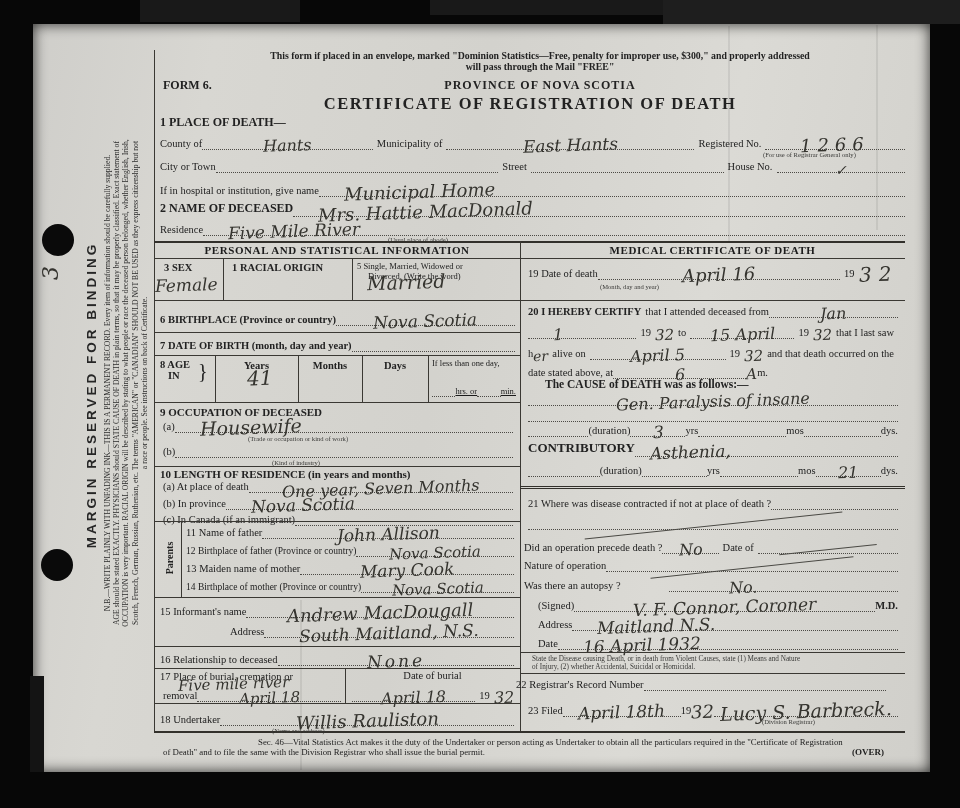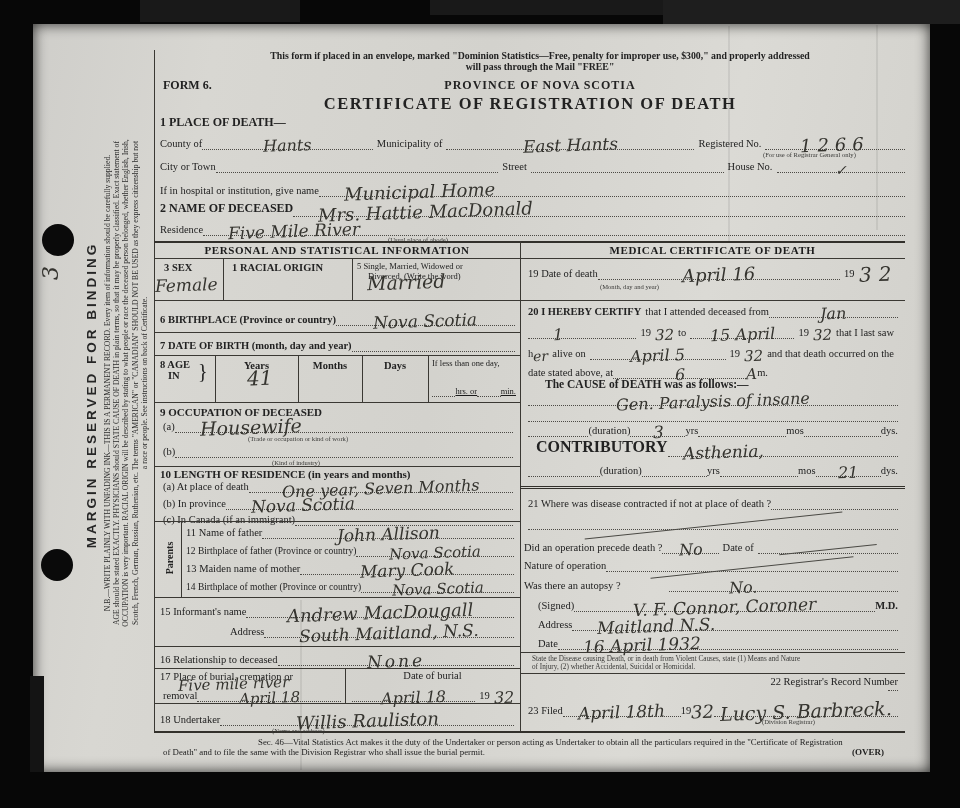--- a/index.html
+++ b/index.html
@@ -348,21 +348,21 @@
     <span class="fill" style="flex:.5;">
         <span class="hw" style="font-size:17px;">3</span>
       </span>
     <span class="p">yrs</span>
     <span class="fill" style="flex:.8;"></span>
     <span class="p">mos</span>
     <span class="fill" style="flex:.7;"></span>
     <span class="p">dys.</span>
   </div>
   <div class="row" style="left:528px;top:441px;width:370px;height:16px;">
-    <span class="p b" style="font-size:16px;margin-left:8px;">CONTRIBUTORY</span>
+    <span class="p b" style="font-size:13px;">CONTRIBUTORY</span>
     <span class="fill fl" style="padding-left:15px;">
         <span class="hw" style="font-size:17px;">Asthenia,</span>
       </span>
   </div>
   <div class="row" style="left:528px;top:461px;width:370px;height:16px;">
     <span class="fill" style="flex:.55;"></span>
     <span class="p">(duration)</span>
     <span class="fill" style="flex:.5;"></span>
     <span class="p">yrs</span>
     <span class="fill" style="flex:.6;"></span>
@@ -422,21 +422,21 @@
     <span class="p">Date</span>
     <span class="fill fl">
         <span class="hw" style="font-size:17px;">16 April  1932</span>
       </span>
   </div>
   <div class="hline" style="left:520px;top:652px;width:385px;"></div>
   <div class="tiny" style="left:532px;top:655px;font-size:7.2px;">State the Disease causing Death, or in death from Violent Causes, state (1) Means and Nature</div>
   <div class="tiny" style="left:532px;top:663px;font-size:7.2px;">of Injury, (2) whether Accidental, Suicidal or Homicidal.</div>
   <div class="hline" style="left:520px;top:673px;width:385px;"></div>
 
-  <div class="row" style="left:528px;top:676px;width:370px;height:15px;flex-direction:column;">
+  <div class="row" style="left:516px;top:676px;width:370px;height:15px;">
     <span class="p">22 Registrar's Record Number</span>
     <span class="fill"></span>
   </div>
   <div class="row" style="left:528px;top:697px;width:370px;height:20px;">
     <span class="p">23 Filed</span>
     <span class="fill" style="flex:.9;">
         <span class="hw" style="font-size:17px;">April 18th</span>
       </span>
     <span class="p">19</span>
     <span class="hw" style="font-size:18px;margin-bottom:-4px;">32</span>

